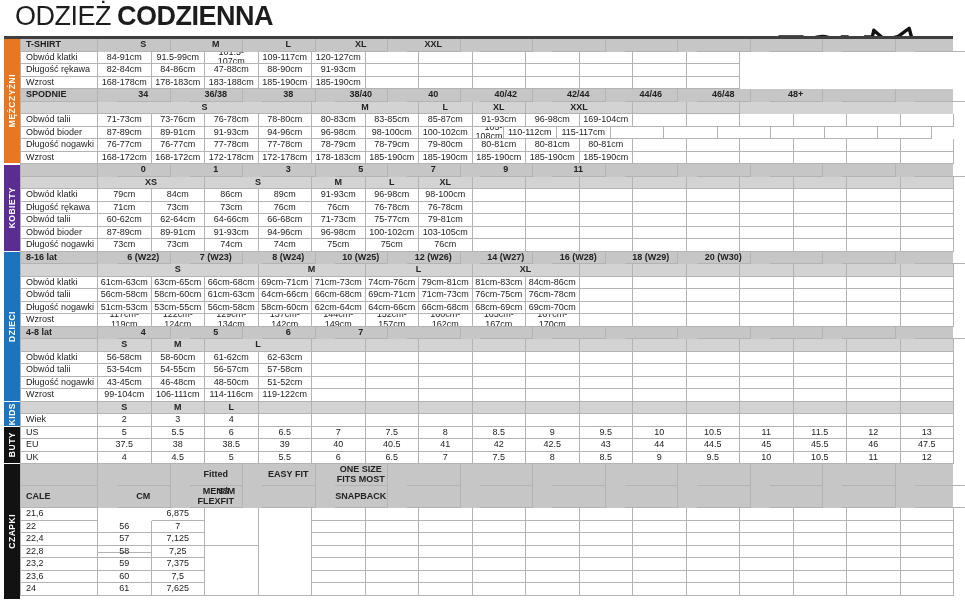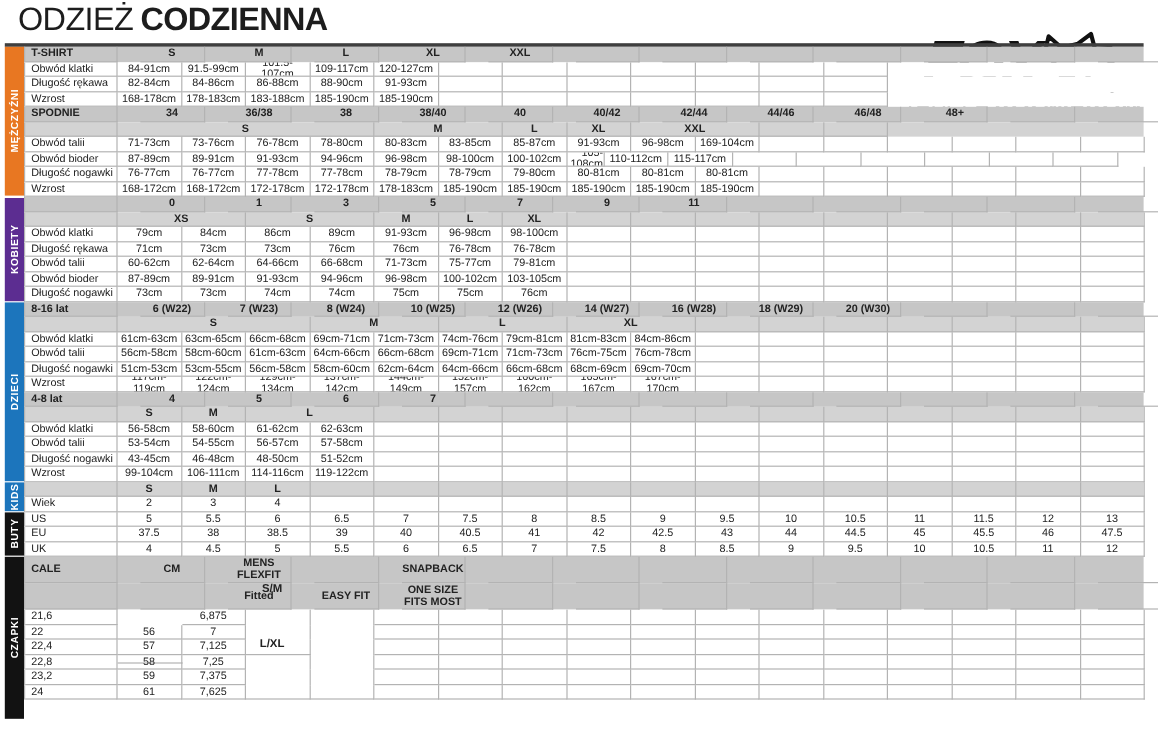--- a/index.html
+++ b/index.html
@@ -95,21 +95,21 @@
           <div class="cell"></div>
           <div class="cell"></div>
           <div class="cell"></div>
           <div class="cell"></div>
           <div class="cell"></div>
         </div>
         <div class="trow data">
           <div class="cell lab">Długość rękawa</div>
           <div class="cell" style="width: 53.5px;">82-84cm</div>
           <div class="cell" style="width: 53.5px;">84-86cm</div>
-          <div class="cell" style="width: 53.5px;">86-88cm</div>
+          <div class="cell" style="width: 53.5px;">47-88cm</div>
           <div class="cell" style="width: 53.5px;">88-90cm</div>
           <div class="cell" style="width: 53.5px;">91-93cm</div>
           <div class="cell"></div>
           <div class="cell"></div>
           <div class="cell"></div>
           <div class="cell"></div>
           <div class="cell"></div>
           <div class="cell"></div>
           <div class="cell"></div>
         </div>
@@ -671,59 +671,59 @@
           <div class="cell" style="width: 53.5px;">8</div>
           <div class="cell" style="width: 53.5px;">8.5</div>
           <div class="cell" style="width: 53.5px;">9</div>
           <div class="cell" style="width: 53.5px;">9.5</div>
           <div class="cell" style="width: 53.5px;">10</div>
           <div class="cell" style="width: 53.5px;">10.5</div>
           <div class="cell" style="width: 53.5px;">11</div>
           <div class="cell" style="width: 53.5px;">12</div>
         </div>
         <div class="trow header tall">
+          <div class="cell lab"></div>
+          <div class="cell" style="width: 53.5px;"></div>
+          <div class="cell" style="width: 53.5px;">Fitted</div>
+          <div class="cell" style="width: 53.5px;">EASY FIT</div>
+          <div class="cell" style="width: 53.5px;">ONE SIZE
+FITS MOST</div>
+          <div class="cell"></div>
+          <div class="cell"></div>
+          <div class="cell"></div>
+          <div class="cell"></div>
+          <div class="cell"></div>
+          <div class="cell"></div>
+          <div class="cell"></div>
+          <div class="cell"></div>
+          <div class="cell"></div>
+          <div class="cell"></div>
+          <div class="cell"></div>
+          <div class="cell"></div>
+        </div>
+        <div class="trow header tall">
           <div class="cell lab">CALE</div>
           <div class="cell" style="width: 53.5px;">CM</div>
           <div class="cell" style="width: 53.5px;">MENS
 FLEXFIT</div>
           <div class="cell" style="width: 53.5px;"></div>
           <div class="cell" style="width: 53.5px;">SNAPBACK</div>
           <div class="cell"></div>
           <div class="cell"></div>
           <div class="cell"></div>
           <div class="cell"></div>
           <div class="cell"></div>
           <div class="cell"></div>
           <div class="cell"></div>
           <div class="cell"></div>
           <div class="cell"></div>
           <div class="cell"></div>
           <div class="cell"></div>
           <div class="cell"></div>
         </div>
-        <div class="trow header tall">
-          <div class="cell lab"></div>
-          <div class="cell" style="width: 53.5px;"></div>
-          <div class="cell" style="width: 53.5px;">Fitted</div>
-          <div class="cell" style="width: 53.5px;">EASY FIT</div>
-          <div class="cell" style="width: 53.5px;">ONE SIZE
-FITS MOST</div>
-          <div class="cell"></div>
-          <div class="cell"></div>
-          <div class="cell"></div>
-          <div class="cell"></div>
-          <div class="cell"></div>
-          <div class="cell"></div>
-          <div class="cell"></div>
-          <div class="cell"></div>
-          <div class="cell"></div>
-          <div class="cell"></div>
-          <div class="cell"></div>
-          <div class="cell"></div>
-        </div>
         <div class="trow data">
           <div class="cell lab">21,6</div>
           <div class="cell" style="width: 53.5px; margin-top: 44px;">55</div>
           <div class="cell" style="width: 53.5px;">6,875</div>
           <div class="cell mN" style="width: 53.5px;"></div>
           <div class="cell mN" style="width: 53.5px;"></div>
           <div class="cell"></div>
           <div class="cell"></div>
           <div class="cell"></div>
           <div class="cell"></div>
@@ -790,20 +790,39 @@
           <div class="cell"></div>
           <div class="cell"></div>
           <div class="cell"></div>
           <div class="cell"></div>
           <div class="cell"></div>
         </div>
         <div class="trow data">
           <div class="cell lab">23,2</div>
           <div class="cell" style="width: 53.5px;">59</div>
           <div class="cell" style="width: 53.5px;">7,375</div>
+          <div class="cell mN" style="width: 53.5px;"></div>
+          <div class="cell mN" style="width: 53.5px;"></div>
+          <div class="cell"></div>
+          <div class="cell"></div>
+          <div class="cell"></div>
+          <div class="cell"></div>
+          <div class="cell"></div>
+          <div class="cell"></div>
+          <div class="cell"></div>
+          <div class="cell"></div>
+          <div class="cell"></div>
+          <div class="cell"></div>
+          <div class="cell"></div>
+          <div class="cell"></div>
+        </div>
+        <div class="trow data">
+          <div class="cell lab">23,6</div>
+          <div class="cell" style="width: 53.5px;">60</div>
+          <div class="cell" style="width: 53.5px;">7,5</div>
           <div class="cell mN" style="width: 53.5px;"></div>
           <div class="cell mN" style="width: 53.5px;"></div>
           <div class="cell"></div>
           <div class="cell"></div>
           <div class="cell"></div>
           <div class="cell"></div>
           <div class="cell"></div>
           <div class="cell"></div>
           <div class="cell"></div>
           <div class="cell"></div>
@@ -847,15 +866,14 @@
       </div>
     <div class="sbar" style="top: 391px; height: 36px; background: rgb(18, 18, 18);">
         <span>BUTY</span>
       </div>
     <div class="sbar" style="top: 428px; height: 135px; background: rgb(18, 18, 18);">
         <span>CZAPKI</span>
       </div>
   </div>
 
   <div class="fitov fit-sm">S/M</div>
-  <div class="fitov fit-lxl">L/XL</div>
 
 </div>
 
 </body></html>

